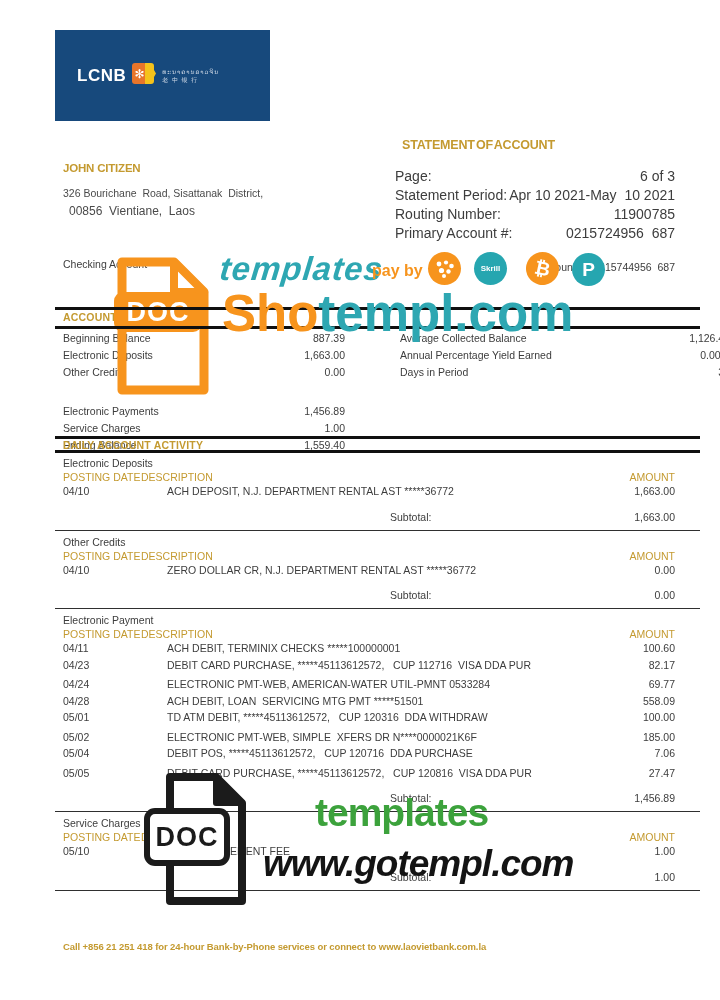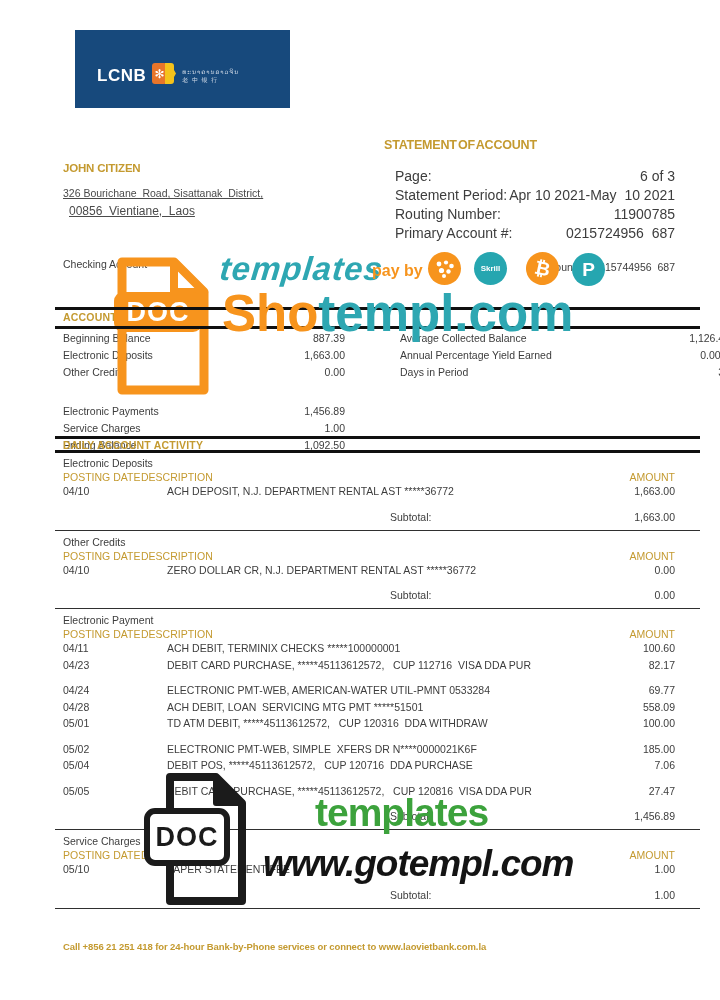--- a/index.html
+++ b/index.html
@@ -1,30 +1,30 @@
 <!DOCTYPE html>
 <html><head>
 <meta charset="utf-8">
 <style>
   html,body{margin:0;padding:0;background:#e8e8e8;}
   #page{position:relative;width:720px;height:1000px;background:#ffffff;margin:0 auto;
         font-family:"Liberation Sans", sans-serif;color:#3d3d3d;overflow:hidden;}
   .abs{position:absolute;}
-  .pre{white-space:pre;text-decoration:underline;}
+  .pre{white-space:pre;}
   .gold{color:#c49a30;}
 
   
-  #bank-header{left:55px;top:30px;width:215px;height:78px;background:#17497c;margin-left:20px;}
+  #bank-header{left:55px;top:30px;width:215px;height:91px;background:#17497c;}
   #logo-row{position:absolute;left:22px;top:33px;display:flex;align-items:center;gap:6px;}
   #logo-text{color:#ffffff;font-weight:bold;font-size:17px;letter-spacing:.5px;}
   #logo-sub{display:flex;flex-direction:column;line-height:8px;}
   .logo-sub-line{color:#cfd9e6;font-size:6px;letter-spacing:1px;white-space:nowrap;}
 
   
-  #stmt-title{left:384px;top:138px;font-size:12.5px;font-weight:bold;letter-spacing:-0.2px;word-spacing:-2px;}
+  #stmt-title{left:402px;top:138px;font-size:12.5px;font-weight:bold;letter-spacing:-0.2px;word-spacing:-2px;}
   #cust-name{left:63px;top:162px;font-size:11.5px;font-weight:bold;letter-spacing:-0.2px;}
   #cust-addr1{left:63px;top:187px;font-size:10.5px;color:#4a4a4a;}
   #cust-addr2{left:69px;top:204px;font-size:12px;color:#4a4a4a;}
   #meta{left:395px;top:168px;width:280px;font-size:14px;}
   .meta-row{position:relative;height:19px;}
   .meta-label{position:absolute;left:0;}
   .meta-value{position:absolute;right:0;white-space:pre;}
 
   
   #checking-label{left:63px;top:258px;font-size:10.5px;}
@@ -45,21 +45,21 @@
 
   
   #activity{left:55px;top:452px;width:645px;font-size:10.5px;z-index:0;}
   .sec{position:relative;}
   .sec-title{padding-top:5px;height:14px;color:#3d3d3d;padding-left:8px;}
   .thead{position:relative;height:14px;color:#c9a035;}
   .thead .c-date{position:absolute;left:8px;}
   .thead .c-desc{position:absolute;left:86px;}
   .thead .c-amt{position:absolute;right:25px;}
   .trow{position:relative;height:16.5px;}
-  .trow.gap{margin-top:9px;}
+  .trow.gap{margin-top:3px;}
   .c-date{position:absolute;left:8px;}
   .c-desc{position:absolute;left:112px;white-space:pre;}
   .c-amt{position:absolute;right:25px;white-space:pre;}
   .subrow{position:relative;height:16px;margin-top:9px;}
   .subrow .sub-lbl{position:absolute;left:335px;}
   .sec-hr{position:relative;z-index:3;border-top:1px solid #2f2f2f;margin-top:3px;}
 
   
   #footer{left:63px;top:941px;font-size:9.5px;font-weight:bold;letter-spacing:-0.1px;}
 
@@ -156,21 +156,21 @@
         <div class="sum-row gap">
           <span class="sum-label">Electronic  Payments</span>
           <span class="sum-value">1,456.89</span>
         </div>
         <div class="sum-row">
           <span class="sum-label">Service  Charges</span>
           <span class="sum-value">1.00</span>
         </div>
         <div class="sum-row">
           <span class="sum-label">Ending  Balance</span>
-          <span class="sum-value">1,092.50</span>
+          <span class="sum-value">1,559.40</span>
         </div>
       </div>
     <div id="sum-right">
         <div class="sum-row">
           <span class="sum-label">Average  Collected  Balance</span>
           <span class="sum-value">1,126.48</span>
         </div>
         <div class="sum-row">
           <span class="sum-label">Annual  Percentage  Yield  Earned</span>
           <span class="sum-value">0.00%</span>

